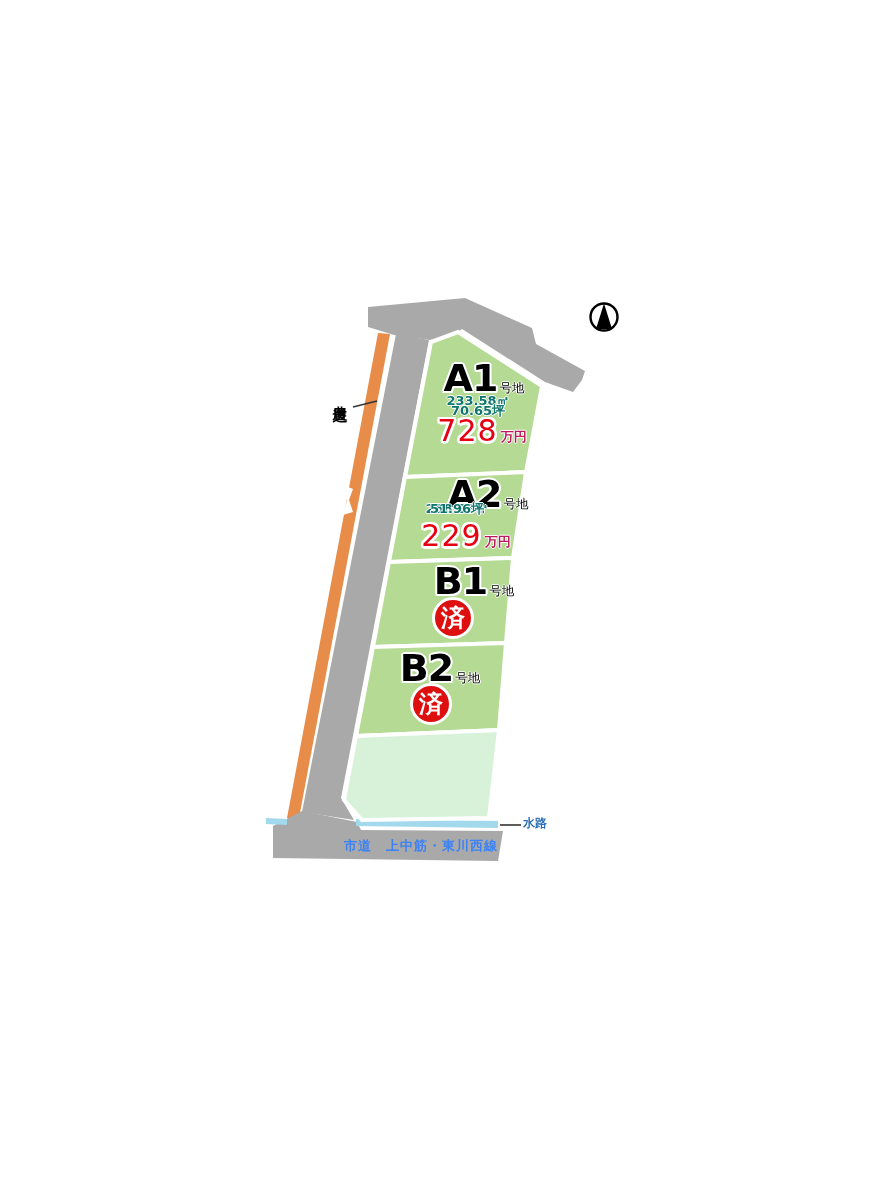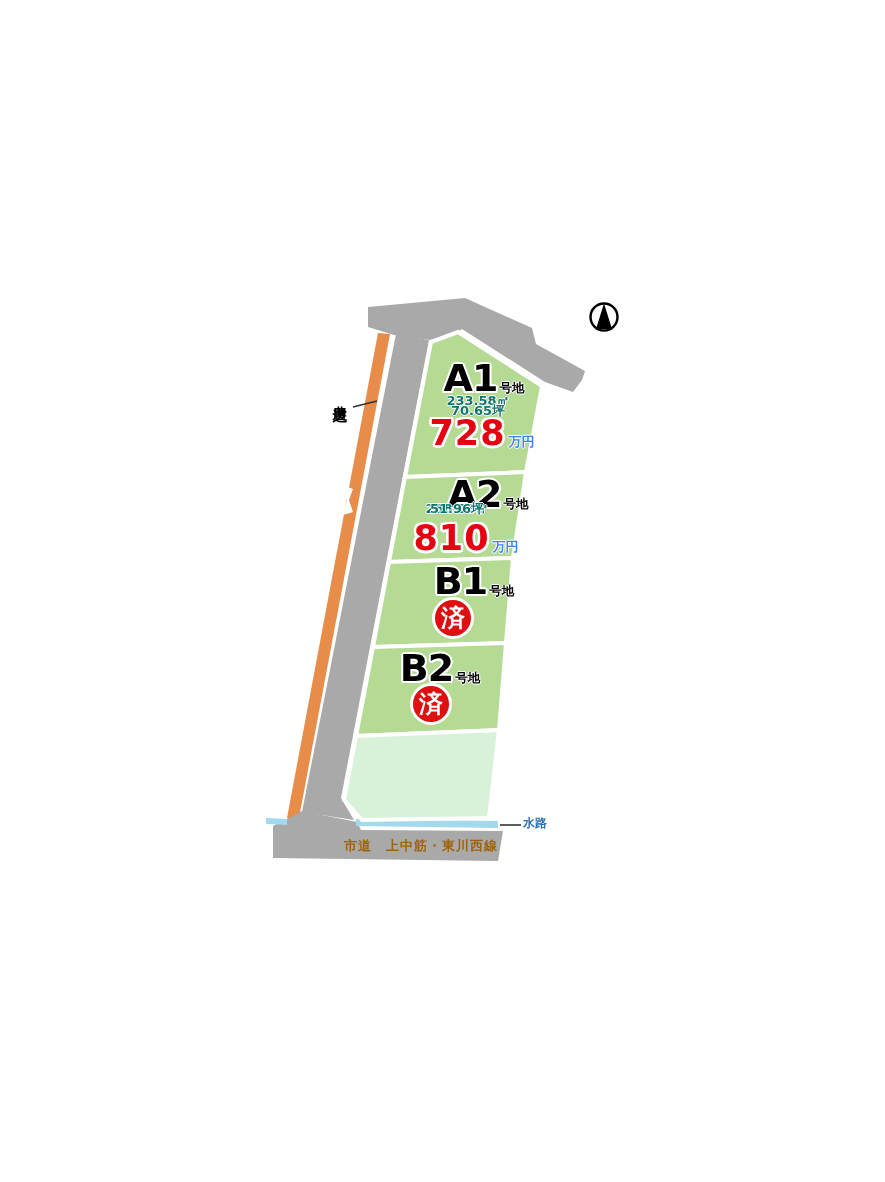--- a/index.html
+++ b/index.html
@@ -34,50 +34,50 @@
 
   .txt{position:absolute;white-space:nowrap;line-height:1;}
   .center-x{transform:translateX(-50%);}
   .plot-head{display:flex;align-items:flex-end;}
   .plot-big{
     font-size:38px;font-weight:700;letter-spacing:-1px;color:#000;
     text-shadow:2px 0 0 #fff,-2px 0 0 #fff,0 2px 0 #fff,0 -2px 0 #fff,
       1.5px 1.5px 0 #fff,-1.5px 1.5px 0 #fff,1.5px -1.5px 0 #fff,-1.5px -1.5px 0 #fff;
   }
   .plot-suffix{
-    font-size:12.5px;font-weight:700;margin-left:2px;margin-bottom:3px;color:#000;
+    font-size:12.5px;font-weight:400;margin-left:2px;margin-bottom:3px;color:#000;
     text-shadow:1px 0 0 #fff,-1px 0 0 #fff,0 1px 0 #fff,0 -1px 0 #fff;
   }
   .area-line{
     font-size:13px;font-weight:700;color:#0f766e;
     text-shadow:1px 0 0 #fff,-1px 0 0 #fff,0 1px 0 #fff,0 -1px 0 #fff;
   }
   .price-row{display:flex;align-items:flex-end;}
   .price-num{
-    font-size:35px;font-weight:700;letter-spacing:1px;color:var(--price-red);
+    font-size:30px;font-weight:400;letter-spacing:1px;color:var(--price-red);
     text-shadow:2.5px 0 0 #fff,-2.5px 0 0 #fff,0 2.5px 0 #fff,0 -2.5px 0 #fff,
       2px 2px 0 #fff,-2px 2px 0 #fff,2px -2px 0 #fff,-2px -2px 0 #fff;
   }
   .price-unit{
-    font-size:13px;font-weight:700;margin-left:3px;margin-bottom:3px;color:#3b82f6;
+    font-size:13px;font-weight:700;margin-left:3px;margin-bottom:3px;color:#be185d;
     text-shadow:1px 0 0 #fff,-1px 0 0 #fff,0 1px 0 #fff,0 -1px 0 #fff;
   }
   .sold-badge{
     position:absolute;width:36px;height:36px;border-radius:50%;
     background:var(--sold-red);border:3px solid #fff;
     transform:translate(-50%,-50%);
     display:flex;align-items:center;justify-content:center;
   }
   .sold-badge span{color:#fff;font-size:24px;font-weight:900;line-height:1;}
   .farm-label{
     writing-mode:vertical-rl;text-orientation:upright;
     font-size:15px;font-weight:700;letter-spacing:2px;color:#000;
   }
   .waterway-label{font-size:12px;font-weight:700;color:var(--waterway-text-blue);}
-  .cityroad-label{font-size:13px;font-weight:700;letter-spacing:1px;color:#a16207;text-align:right;}
+  .cityroad-label{font-size:13px;font-weight:700;letter-spacing:1px;color:#3b82f6;text-align:right;}
 </style>
 </head>
 <body>
 
 <div class="canvas">
 
   <svg class="map" width="885" height="1182" viewBox="0 0 885 1182">
 
     <path class="road" d="M368,307 L465,298 L532,328 L536,344 L585,371 L582,380 L573,392 L545,382 L462,329 L455,334 L430,340 L394,335 L368,327 Z"></path>
 
@@ -118,21 +118,21 @@
     <span class="price-unit">万円</span>
   </div>
 
   <div class="txt center-x plot-head" style="left:488px;top:475px">
     <span class="plot-big">A2</span>
     <span class="plot-suffix">号地</span>
   </div>
   <div class="txt center-x area-line" style="left:457px;top:502px">288.35㎡</div>
   <div class="txt center-x area-line" style="left:457px;top:502px">51.96坪</div>
   <div class="txt center-x price-row" style="left:466px;top:521px">
-    <span class="price-num">810</span>
+    <span class="price-num">229</span>
     <span class="price-unit">万円</span>
   </div>
 
   <div class="txt center-x plot-head" style="left:474px;top:562px">
     <span class="plot-big">B1</span>
     <span class="plot-suffix">号地</span>
   </div>
   <div class="sold-badge" style="left:453px;top:618px">
     <span>済</span>
   </div>

